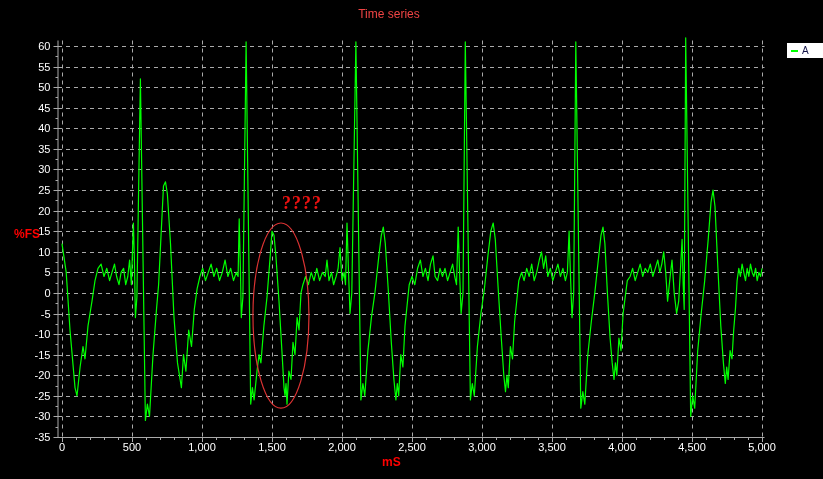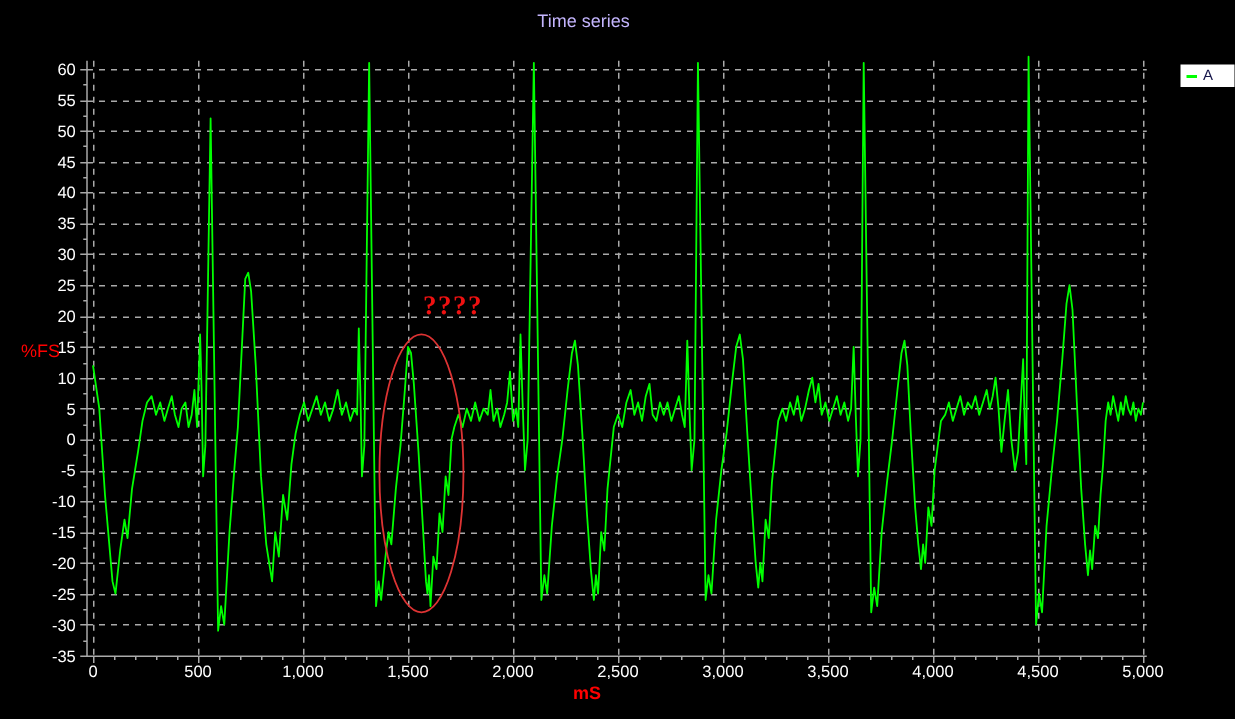--- a/index.html
+++ b/index.html
@@ -3,25 +3,25 @@
 <meta charset="utf-8">
 <style>
   html,body{margin:0;padding:0;}
   body{
     width:823px;height:479px;position:relative;overflow:hidden;
     background:#000;font-family:"Liberation Sans",sans-serif;
   }
   #plot{position:absolute;left:0;top:0;}
   .chart-title{
     position:absolute;top:7px;left:0;width:778px;text-align:center;
-    color:#c4b5fd;font-size:12px;
+    color:#ef4444;font-size:12px;
   }
   .y-unit{
     position:absolute;left:14px;top:227px;
-    color:#ff0000;font-weight:normal;font-size:12px;
+    color:#ff0000;font-weight:bold;font-size:12px;
   }
   .x-unit{
     position:absolute;left:382px;top:455px;
     color:#ff0000;font-weight:bold;font-size:12px;
   }
   .annotation-text{
     position:absolute;left:282px;top:194px;
     color:#ee1111;font-family:"Liberation Serif",serif;
     font-weight:bold;font-size:18px;letter-spacing:1px;line-height:1;
   }

